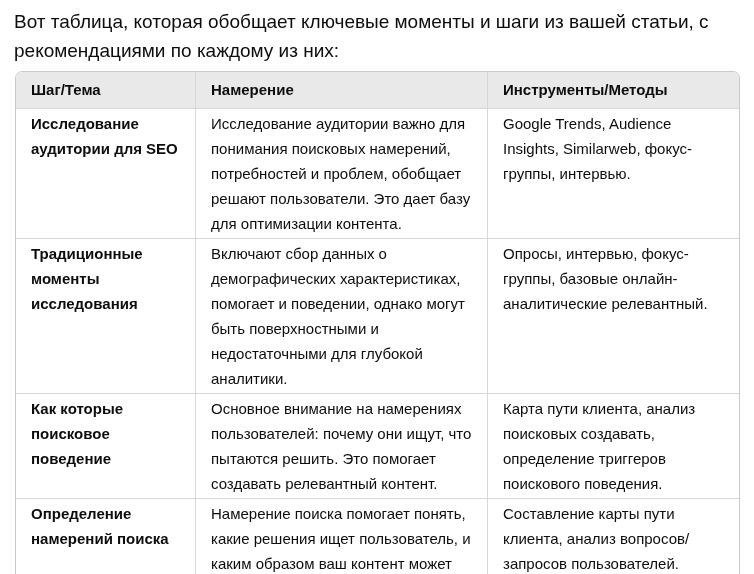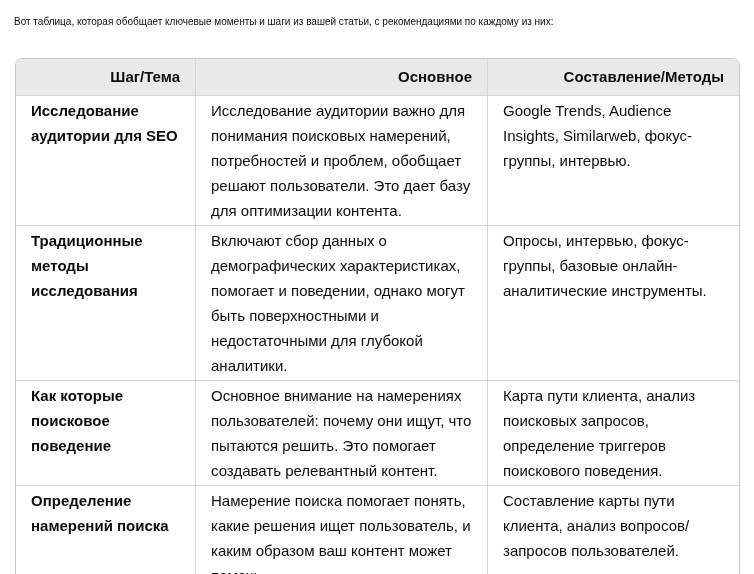--- a/index.html
+++ b/index.html
@@ -5,23 +5,23 @@
   * { box-sizing: border-box; margin: 0; padding: 0; }
   html, body {
     width: 754px;
     height: 574px;
     overflow: hidden;
     background: #ffffff;
     font-family: "Liberation Sans", "DejaVu Sans", sans-serif;
     color: #0d0d0d;
   }
   .intro {
-    margin: 7px 14px 22px 14px;
+    margin: 7px 14px 6px 14px;
     max-width: 726px;
-    font-size: 10px;
+    font-size: 19px;
     line-height: 29px;
     font-weight: 400;
   }
   .table-wrap {
     margin-left: 15px;
     width: 725px;
   }
   table.summary {
     width: 725px;
     border-collapse: separate;
@@ -30,21 +30,21 @@
     border-radius: 7px 7px 0 0;
     font-size: 15px;
     table-layout: fixed;
   }
   col.c1 { width: 179px; }
   col.c2 { width: 292px; }
   col.c3 { width: 252px; }
   th {
     background: var(--header-bg, #e9e9e9);
     font-weight: 700;
-    text-align: right;
+    text-align: left;
     padding: 5px 15px 6px 15px;
     line-height: 25px;
     vertical-align: middle;
   }
   th:first-child { border-top-left-radius: 6px; }
   th:last-child  { border-top-right-radius: 6px; }
   th:not(:first-child),
   td:not(:first-child) { border-left: 1px solid var(--table-inner-border, #d7d7d7); }
   td {
     border-top: 1px solid var(--table-inner-border, #d7d7d7);
@@ -62,39 +62,39 @@
 <div class="table-wrap">
   <table class="summary">
     <colgroup>
       <col class="c1">
         <col class="c2">
         <col class="c3">
     </colgroup>
     <thead>
       <tr>
         <th>Шаг/Тема</th>
-        <th>Основное</th>
-        <th>Составление/Методы</th>
+        <th>Намерение</th>
+        <th>Инструменты/Методы</th>
       </tr>
     </thead>
     <tbody>
       <tr>
         <td class="col-topic">Исследование аудитории для SEO</td>
         <td>Исследование аудитории важно для понимания поисковых намерений, потребностей и проблем, обобщает решают пользователи. Это дает базу для оптимизации контента.</td>
         <td>Google Trends, Audience Insights, Similarweb, фокус-группы, интервью.</td>
       </tr>
       <tr>
-        <td class="col-topic">Традиционные методы исследования</td>
+        <td class="col-topic">Традиционные моменты исследования</td>
         <td>Включают сбор данных о демографических характеристиках, помогает и поведении, однако могут быть поверхностными и недостаточными для глубокой аналитики.</td>
-        <td>Опросы, интервью, фокус-группы, базовые онлайн-аналитические инструменты.</td>
+        <td>Опросы, интервью, фокус-группы, базовые онлайн-аналитические релевантный.</td>
       </tr>
       <tr>
         <td class="col-topic">Как которые поисковое поведение</td>
         <td>Основное внимание на намерениях пользователей: почему они ищут, что пытаются решить. Это помогает создавать релевантный контент.</td>
-        <td>Карта пути клиента, анализ поисковых запросов, определение триггеров поискового поведения.</td>
+        <td>Карта пути клиента, анализ поисковых создавать, определение триггеров поискового поведения.</td>
       </tr>
       <tr>
         <td class="col-topic">Определение намерений поиска</td>
         <td>Намерение поиска помогает понять, какие решения ищет пользователь, и каким образом ваш контент может помочь.</td>
         <td>Составление карты пути клиента, анализ вопросов/запросов пользователей.</td>
       </tr>
     </tbody>
   </table>
 </div>
 

